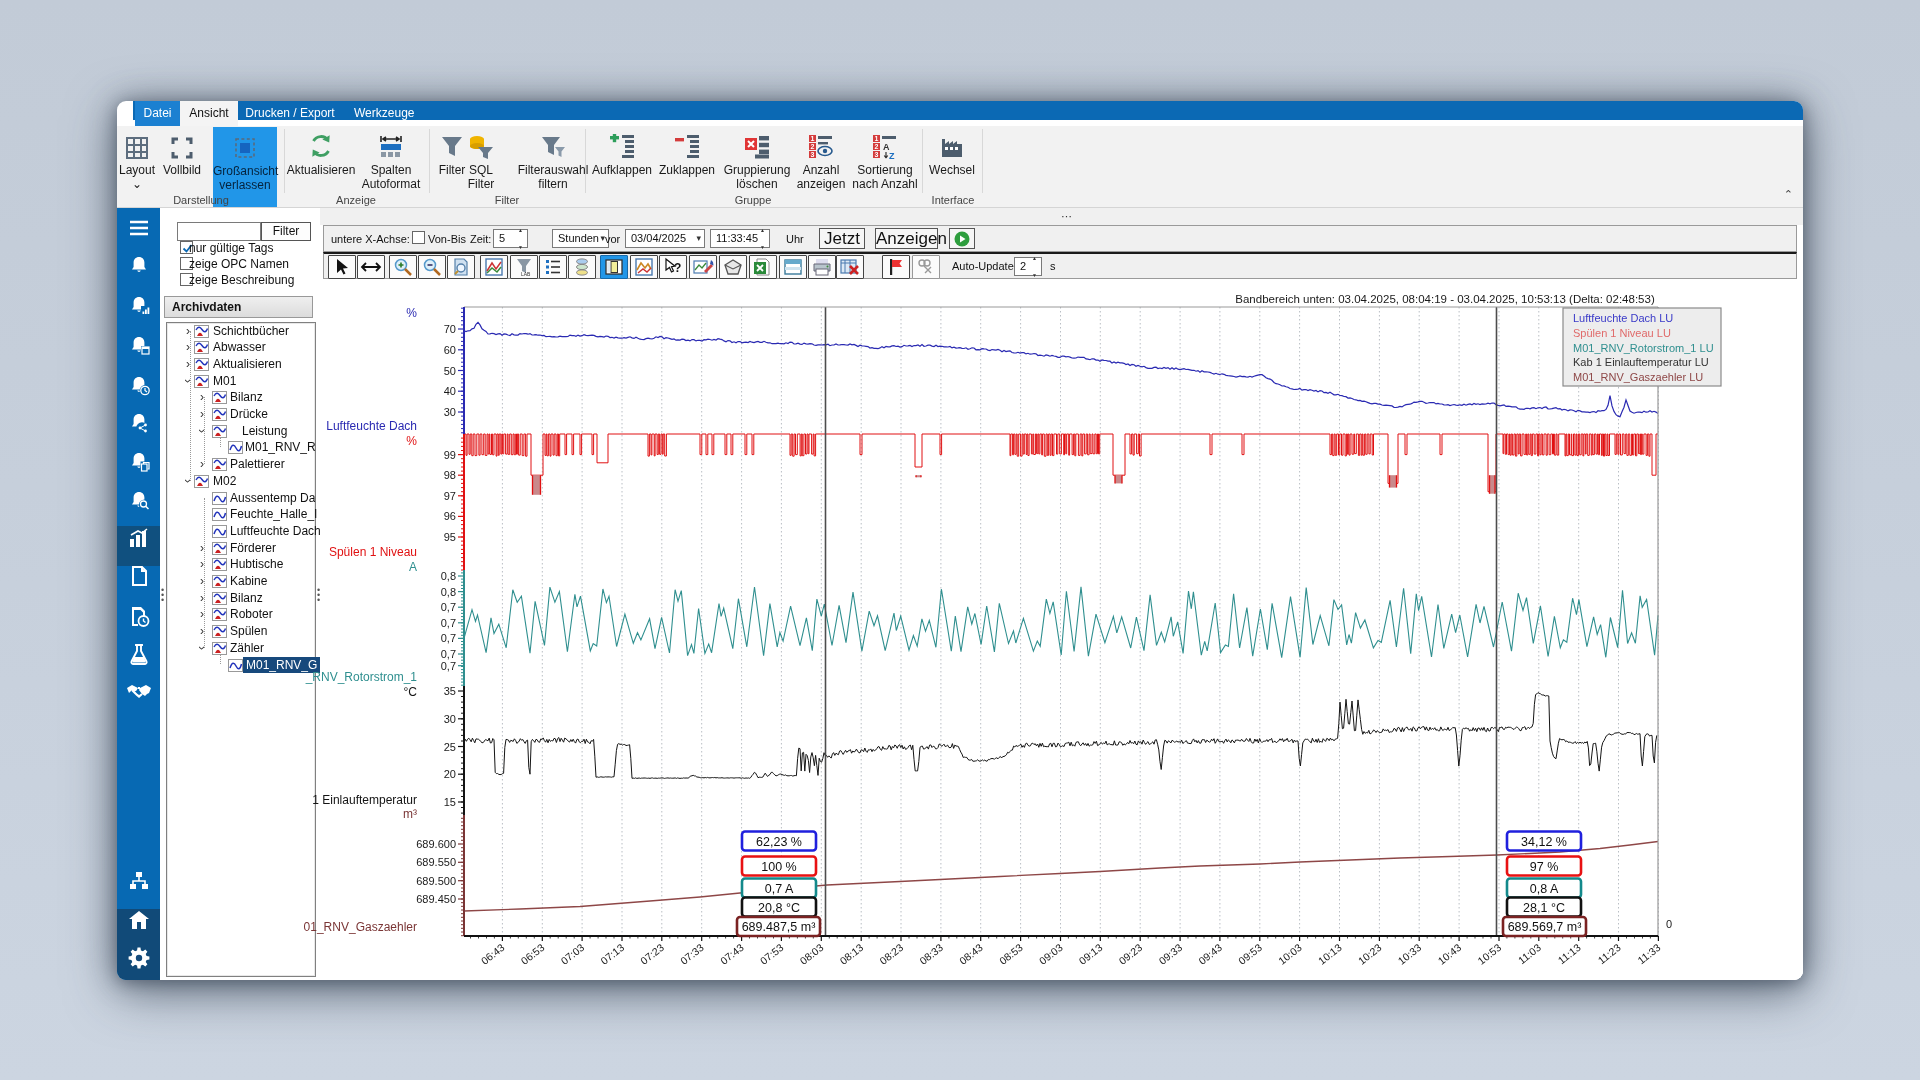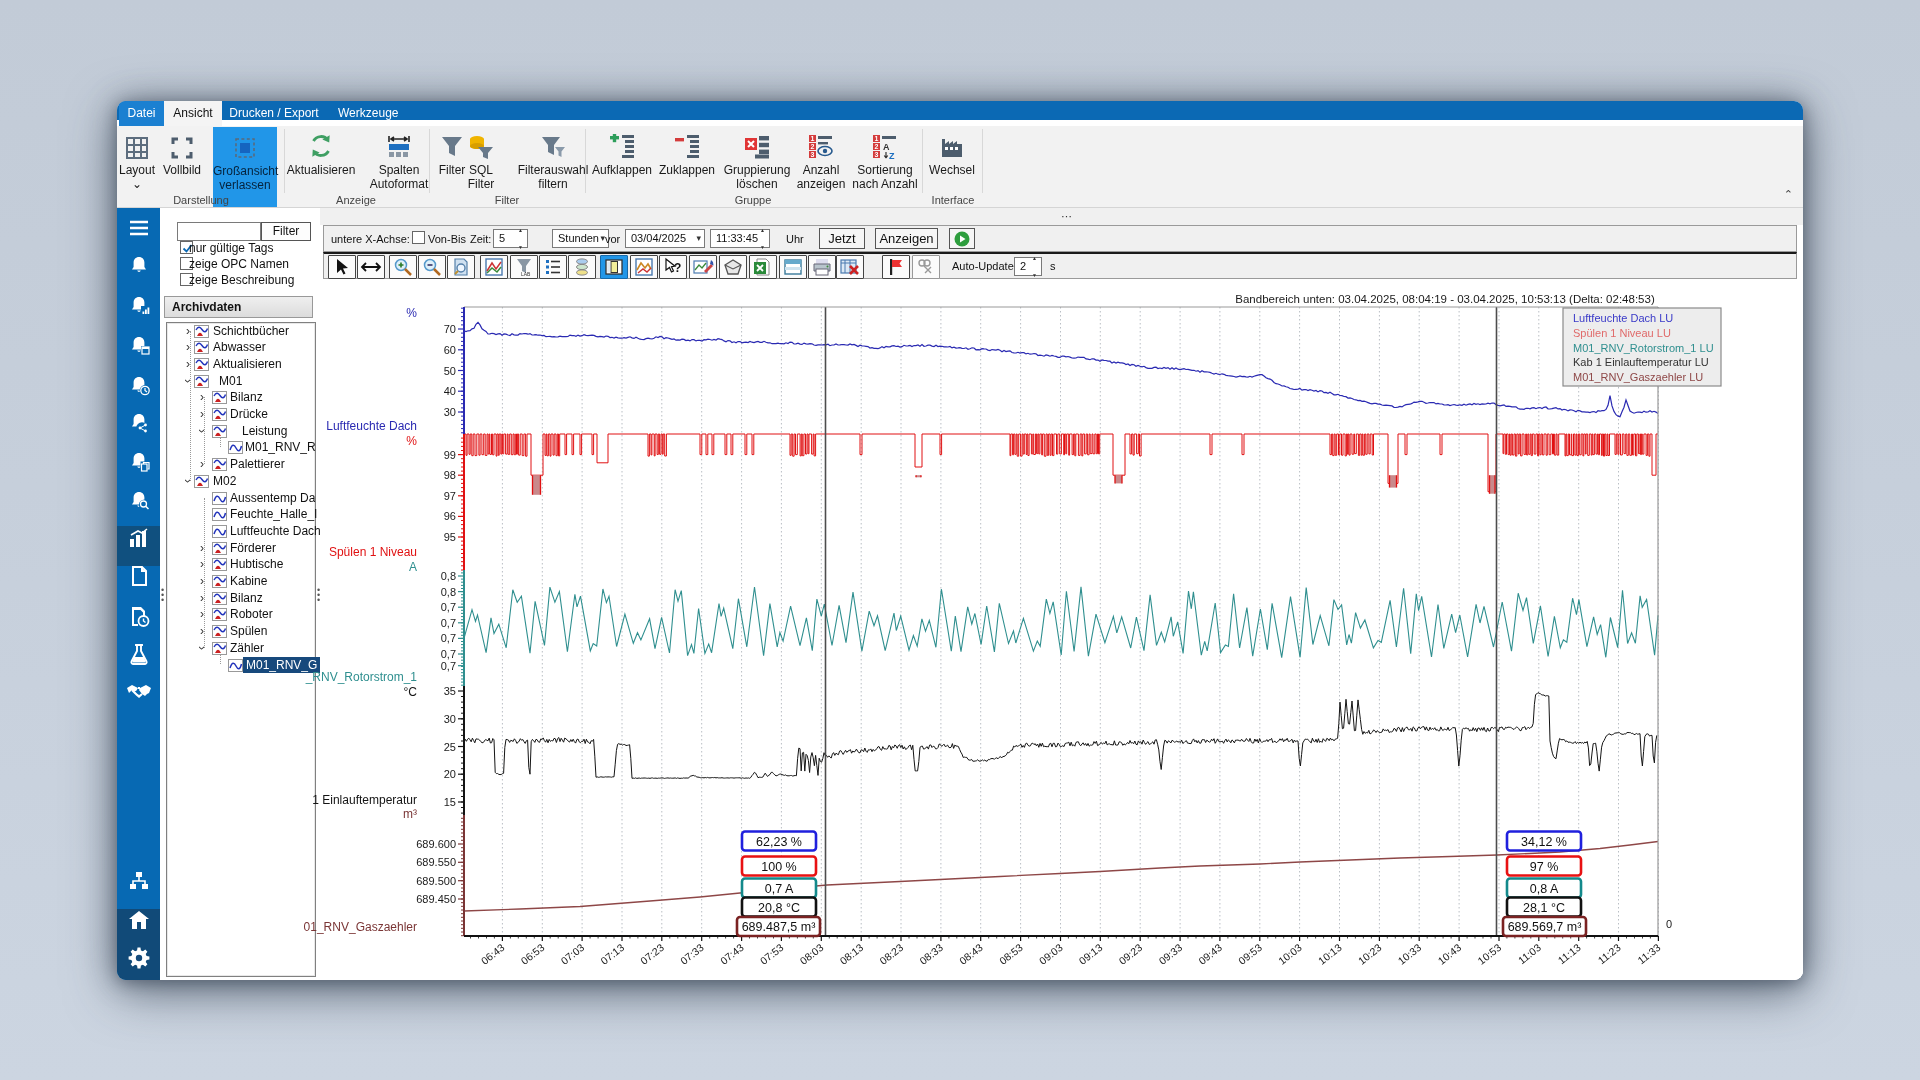--- a/index.html
+++ b/index.html
@@ -1,17 +1,17 @@
 <!DOCTYPE html>
 <html><head><meta charset="utf-8"><style>
 *{margin:0;padding:0;box-sizing:border-box}
 html,body{width:1920px;height:1080px;overflow:hidden}
 body{font-family:"Liberation Sans",sans-serif;background:linear-gradient(180deg,#c2cbd7 0%,#c6cfdb 45%,#ccd5e1 100%);position:relative}
 #win{position:absolute;left:117px;top:101px;width:1686px;height:879px;background:#fff;border-radius:9px;box-shadow:0 12px 50px rgba(45,58,75,.6),0 0 30px rgba(45,58,75,.4),0 3px 14px rgba(45,58,75,.35);overflow:hidden}
-#menubar{position:absolute;left:0;top:0;right:0;height:19px;background:#0b69b4}
+#menubar{position:absolute;left:16px;top:0;right:0;height:19px;background:#0b69b4}
 .mtab{position:absolute;top:0;height:25px;line-height:25px;color:#fff;font-size:12px;text-align:center}
 #tabansicht{position:absolute;left:47px;top:0;width:58px;height:25px;background:#f4f4f4;color:#111;font-size:12px;text-align:center;line-height:25px}
 #ribbon{position:absolute;left:0;top:25px;right:0;height:82px;background:#f2f2f2;border-bottom:1px solid #d5d5d5}
 .rsep{position:absolute;top:3px;bottom:14px;width:1px;background:#d8d8d8}
 .rbtn{position:absolute;top:2px;height:70px;text-align:center}
 .ric{height:32px;display:flex;align-items:flex-end;justify-content:center}
 .rlb{font-size:12px;color:#1a1a1a;line-height:14px;margin-top:3px}
 .rgl{position:absolute;bottom:1px;font-size:11px;color:#444;width:100px;text-align:center}
 #grossbtn{position:absolute;left:96px;top:1px;width:64px;height:80px;background:#2196e8;text-align:center}
 #grossbtn .rlb{color:#06233c}
@@ -20,21 +20,21 @@
 #mainarea{position:absolute;left:203px;top:107px;right:0;bottom:0;background:#fff}
 #topstrip{position:absolute;left:0;top:0;right:0;height:17px;background:#f0f0f0}
 #row1,#row2{position:absolute;left:3px;width:1474px;background:#f0f0f0;border:1px solid #9a9a9a}
 #row1{top:17px;height:27px}
 #row2{top:44px;height:27px;border-top:2px solid #1a1a1a}
 .tlab{position:absolute;top:50%;transform:translateY(-50%);font-size:11px;color:#111;white-space:nowrap}
 .spin{position:absolute;top:3px;height:19px;background:#fff;border:1px solid #7a7a7a;font-size:11px;color:#111;line-height:17px;padding-left:5px}
 .ud{position:absolute;right:1px;top:0;bottom:0;width:11px;display:flex;flex-direction:column;justify-content:center;font-size:5px;color:#333;text-align:center}
 .dd{position:absolute;top:3px;height:19px;background:#fff;border:1px solid #7a7a7a;font-size:11px;color:#111;line-height:17px;padding-left:5px}
 .dd:after{content:"\25BE";position:absolute;right:3px;top:0;font-size:9px;color:#333}
-.btn{position:absolute;top:2px;height:21px;background:#f6f6f6;border:1px solid #555;font-size:13px;color:#111;text-align:center;line-height:19px}
+.btn{position:absolute;top:2px;height:21px;background:#f6f6f6;border:1px solid #555;font-size:17px;color:#111;text-align:center;line-height:19px}
 .cb{position:absolute;width:13px;height:13px;background:#fff;border:1px solid #666}
 .tbtn{position:absolute;top:1px;width:28px;height:24px;background:#fbfbfb;border:1.5px solid #444;border-radius:1px;display:flex;align-items:center;justify-content:center}
 .tbtn.sel{background:#2196e8;border-color:#1668a8}
 #filterinput{position:absolute;left:17px;top:14px;width:84px;height:19px;background:#fff;border:1px solid #7a7a7a}
 #filterbtn{position:absolute;left:101px;top:14px;width:50px;height:19px;background:#fdfdfd;border:1px solid #555;font-size:12px;text-align:center;line-height:17px;color:#111}
 .cbrow{position:absolute;left:20px;font-size:12px;color:#111}
 .cbrow .bx{position:absolute;left:0;top:0;width:13px;height:13px;background:#fff;border:1px solid #666}
 .cbrow .lb{position:absolute;left:9px;top:0;white-space:nowrap}
 #archhdr{position:absolute;left:4px;top:88px;width:149px;height:22px;background:linear-gradient(180deg,#efefef,#dcdcdc);border:1px solid #999;font-size:12px;font-weight:bold;color:#111;line-height:20px;padding-left:7px}
 #treebox{position:absolute;left:6px;top:114px;width:150px;bottom:3px;background:#fff;border:1px solid #808080;box-shadow:inset 0 0 0 1px #e8e8e8}
@@ -101,21 +101,21 @@
             <g fill="none" stroke="#3f9f63" stroke-width="2.8">
               <path d="M6.5 9 A8.5 8.5 0 0 1 21 8.2"></path>
               <path d="M21.5 19 A8.5 8.5 0 0 1 7 19.8"></path>
             </g>
             <path d="M22.7 3.2 L22.2 10.6 L15.4 7.4 Z" fill="#3f9f63"></path>
             <path d="M5.3 24.8 L5.8 17.4 L12.6 20.6 Z" fill="#3f9f63"></path>
           </svg>
         </div>
         <div class="rlb">Aktualisieren</div>
       </div>
-      <div class="rbtn " style="left:252px;width:60px">
+      <div class="rbtn " style="left:244px;width:60px">
         <div class="ric">
           <svg width="26" height="26" viewBox="0 0 26 26" style="">
             <g stroke="#222" stroke-width="1.6" fill="none">
               <line x1="3" y1="2" x2="3" y2="8"></line>
               <line x1="23" y1="2" x2="23" y2="8"></line>
               <path d="M5 5 H21 M8 3 L5 5 L8 7 M18 3 L21 5 L18 7"></path>
             </g>
             <rect x="3" y="10" width="20" height="6" fill="#1d6fc0"></rect>
             <rect x="3" y="18" width="5" height="5" fill="#8a97a4"></rect>
             <rect x="10" y="18" width="5" height="5" fill="#8a97a4"></rect>
@@ -412,21 +412,21 @@
           </svg></span>
         <span class="ttx" style="left:53px">Aktualisieren</span>
       </div>
       <div class="trow" style="top:164.6px">
         <span class="tar tao" style="left:26px">›</span>
         <span class="tic" style="left:34px"><svg width="15" height="13" viewBox="0 0 15 13" style="">
             <rect x="0.5" y="0.5" width="14" height="12" fill="#fff" stroke="#999"></rect>
             <path d="M2 5 C4 1.5, 6 1.5, 8 4.5 S 12 8, 13.5 3.5" stroke="#2233bb" stroke-width="1.4" fill="none"></path>
             <path d="M3 11 C5 6.5, 7 6.5, 9 11 Z" fill="#cc2222"></path>
           </svg></span>
-        <span class="ttx" style="left:59px">M01</span>
+        <span class="ttx" style="left:53px">M01</span>
       </div>
       <div class="trow" style="top:181.3px">
         <span class="tar" style="left:40px">›</span>
         <span class="tic" style="left:52px"><svg width="15" height="13" viewBox="0 0 15 13" style="">
             <rect x="0.5" y="0.5" width="14" height="12" fill="#fff" stroke="#999"></rect>
             <path d="M2 5 C4 1.5, 6 1.5, 8 4.5 S 12 8, 13.5 3.5" stroke="#2233bb" stroke-width="1.4" fill="none"></path>
             <path d="M3 11 C5 6.5, 7 6.5, 9 11 Z" fill="#cc2222"></path>
           </svg></span>
         <span class="ttx" style="left:70px">Bilanz</span>
       </div>

